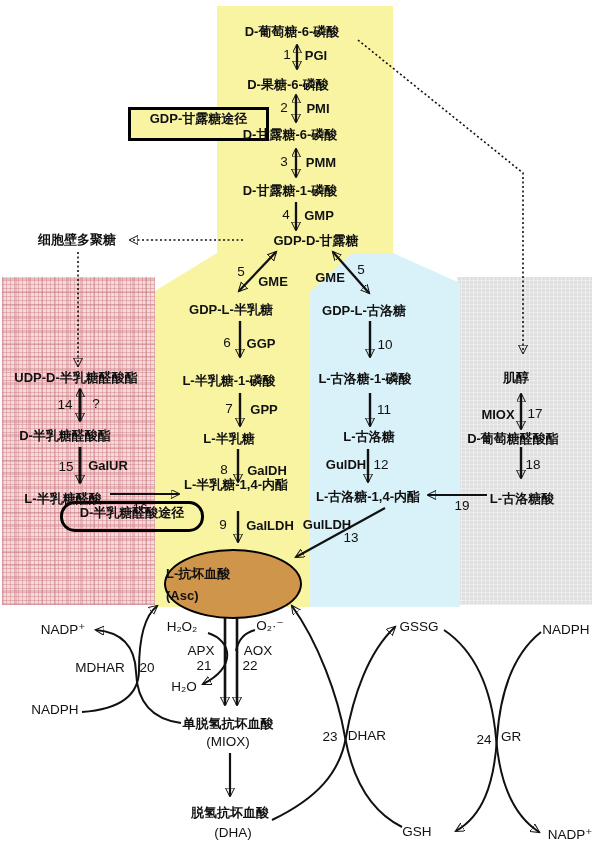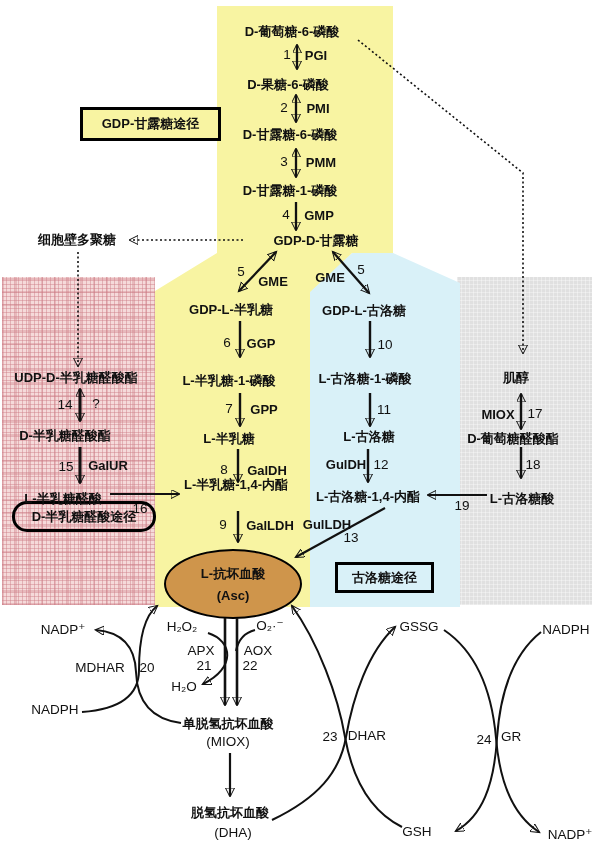--- a/index.html
+++ b/index.html
@@ -15,48 +15,45 @@
     repeating-linear-gradient(0deg, rgba(200,110,120,.30) 0 2px, transparent 2px 13px);}
   .gray{background-color:#e0e0e0;background-image:
     repeating-linear-gradient(90deg, rgba(255,255,255,.35) 0 1px, transparent 1px 4px),
     repeating-linear-gradient(0deg, rgba(255,255,255,.35) 0 1px, transparent 1px 4px);}
   svg.arrows{position:absolute;left:0;top:0;z-index:2;}
   svg.arrows path, svg.arrows line{stroke:#111;fill:none;}
   .lbl{position:absolute;z-index:3;transform:translate(-50%,-50%);white-space:nowrap;
        font-size:13px;line-height:1;}
   .b{font-weight:bold;}
   .r{font-weight:normal;font-size:13.5px;}
-  .pbox{position:absolute;z-index:1;border:3px solid #000;display:flex;align-items:center;
-        justify-content:center;font-weight:bold;font-size:13px;white-space:nowrap;}
+  .pbox{position:absolute;z-index:1;border:3px solid #000;display:flex;
+        justify-content:center;font-weight:bold;font-size:13px;white-space:nowrap;margin-left:48px;}
   .ellipse{position:absolute;z-index:1;left:164px;top:549px;width:134px;height:66px;
         background:#cf954b;border:2px solid #000;border-radius:50%;display:flex;
-        flex-direction:column;align-items:center;justify-content:center;gap:5px;
+        flex-direction:column;align-items:flex-start;justify-content:center;gap:5px;
         font-weight:bold;font-size:13px;}
 </style>
 </head>
 <body>
 
 <div id="canvas">
 
   <div class="region pink" style="left:2px;top:277px;width:153px;height:328px;"></div>
   <div class="region gray" style="left:457px;top:277px;width:135px;height:328px;"></div>
   <div class="region cyan" style="left:305px;top:250px;width:155px;height:357px;
               clip-path:polygon(47px 3px,88px 3px,155px 33px,155px 357px,0px 357px,0px 42px);"></div>
   <div class="region yellow" style="left:155px;top:253px;width:197px;height:354px;
               clip-path:polygon(62px 0px,197px 0px,155px 39px,155px 354px,0px 354px,0px 38px);"></div>
   <div class="region yellow" style="left:217px;top:6px;width:176px;height:247px;"></div>
 
   <div class="pbox yellow" style="left:80px;top:107px;width:135px;height:28px;">
     <span>GDP-甘露糖途径</span>
   </div>
   <div class="pbox" style="left:12px;top:501px;width:138px;height:25px;border-radius:15px;">
     <span>D-半乳糖醛酸途径</span>
-  </div>
-  <div class="pbox" style="left:335px;top:562px;width:93px;height:25px;">
-    <span>古洛糖途径</span>
   </div>
 
   <div class="ellipse">
     <span>L-抗坏血酸</span>
     <span>(Asc)</span>
   </div>
 
   <svg class="arrows" width="600" height="852">
     <defs>
       <marker id="ah" markerUnits="userSpaceOnUse" markerWidth="11" markerHeight="10" refX="8" refY="4.5" orient="auto">

